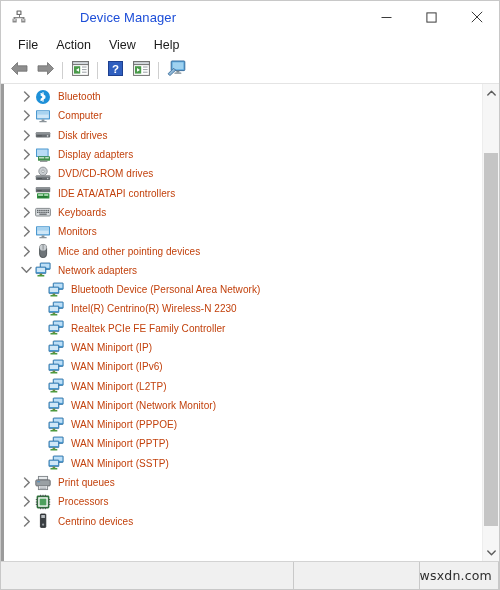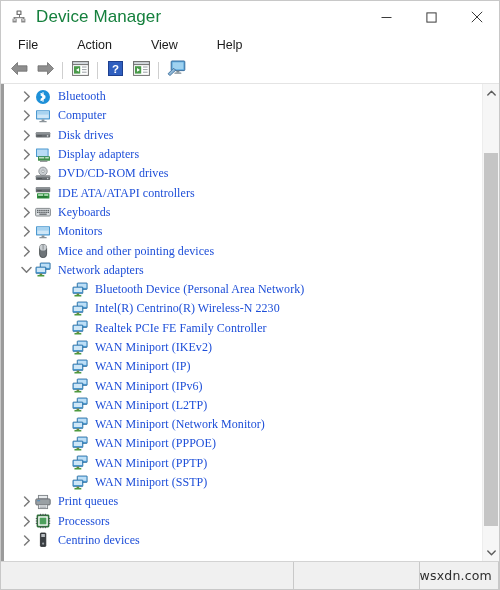--- a/index.html
+++ b/index.html
@@ -36,24 +36,25 @@
     flex: 1 1 auto;
     min-width: 0;
   }
   .app-icon {
     width: 16px;
     height: 16px;
     margin-right: 9px;
     flex: 0 0 auto;
   }
   .title-text {
-    font-size: 17px;
-    color: #15803d;
+    font-size: 13px;
+    color: #1d4ed8;
     white-space: nowrap;
     letter-spacing: 0.1px;
+    margin-left: 44px;
   }
   .winbtns {
     display: flex;
     flex: 0 0 auto;
     height: 32px;
   }
   .winbtn {
     width: 45px;
     height: 32px;
     display: flex;
@@ -64,21 +65,20 @@
   .winbtn svg { display: block; }
 
   
   .menubar {
     height: 24px;
     background: #ffffff;
     display: flex;
     align-items: center;
     padding-left: 8px;
     box-sizing: border-box;
-    gap: 21px;
   }
   .menuitem {
     font-size: 12.5px;
     color: #1b1b1b;
     padding: 2px 9px;
     white-space: nowrap;
   }
 
   
   .toolbar {
@@ -140,27 +140,26 @@
   .row .ico {
     width: 16px;
     height: 16px;
     flex: 0 0 auto;
     margin-right: 7px;
     display: flex;
     align-items: center;
     justify-content: center;
   }
   .row .lbl {
-    font-size: 12px;
-    color: #1d4ed8;
+    font-size: 10px;
+    color: #c2410c;
     letter-spacing: 0.05px;
-    font-family: Liberation Serif, serif;
   }
   .lvl0 { padding-left: 14px; }
-  .lvl1 { padding-left: 51px; }
+  .lvl1 { padding-left: 27px; }
 
   
   .vscroll {
     position: absolute;
     top: 0;
     right: 0;
     width: 17px;
     height: 100%;
     background: #f6f6f6;
     border-left: 1px solid #ededed;
@@ -561,34 +560,20 @@
           <span class="ico">
             <svg width="16" height="16" viewBox="0 0 16 16">
               <rect x="5.2" y="0.9" width="10" height="6.6" rx="0.7" fill="#4a98d0" stroke="#2f6f9e" stroke-width="0.7"></rect>
               <rect x="6" y="1.7" width="8.4" height="4.2" fill="#bddff7"></rect>
               <rect x="0.9" y="5" width="10" height="6.6" rx="0.7" fill="#4a98d0" stroke="#2f6f9e" stroke-width="0.7"></rect>
               <rect x="1.8" y="5.8" width="8.2" height="4.2" fill="#cfe7f7"></rect>
               <rect x="4.6" y="11.6" width="2.6" height="1.4" fill="#6f8a3f"></rect>
               <rect x="2.4" y="12.9" width="7" height="1.5" rx="0.5" fill="#4d9a3e"></rect>
             </svg>
           </span>
-          <span class="lbl">WAN Miniport (IKEv2)</span>
-        </div>
-        <div class="row lvl1">
-          <span class="chev"></span>
-          <span class="ico">
-            <svg width="16" height="16" viewBox="0 0 16 16">
-              <rect x="5.2" y="0.9" width="10" height="6.6" rx="0.7" fill="#4a98d0" stroke="#2f6f9e" stroke-width="0.7"></rect>
-              <rect x="6" y="1.7" width="8.4" height="4.2" fill="#bddff7"></rect>
-              <rect x="0.9" y="5" width="10" height="6.6" rx="0.7" fill="#4a98d0" stroke="#2f6f9e" stroke-width="0.7"></rect>
-              <rect x="1.8" y="5.8" width="8.2" height="4.2" fill="#cfe7f7"></rect>
-              <rect x="4.6" y="11.6" width="2.6" height="1.4" fill="#6f8a3f"></rect>
-              <rect x="2.4" y="12.9" width="7" height="1.5" rx="0.5" fill="#4d9a3e"></rect>
-            </svg>
-          </span>
           <span class="lbl">WAN Miniport (IP)</span>
         </div>
         <div class="row lvl1">
           <span class="chev"></span>
           <span class="ico">
             <svg width="16" height="16" viewBox="0 0 16 16">
               <rect x="5.2" y="0.9" width="10" height="6.6" rx="0.7" fill="#4a98d0" stroke="#2f6f9e" stroke-width="0.7"></rect>
               <rect x="6" y="1.7" width="8.4" height="4.2" fill="#bddff7"></rect>
               <rect x="0.9" y="5" width="10" height="6.6" rx="0.7" fill="#4a98d0" stroke="#2f6f9e" stroke-width="0.7"></rect>
               <rect x="1.8" y="5.8" width="8.2" height="4.2" fill="#cfe7f7"></rect>

